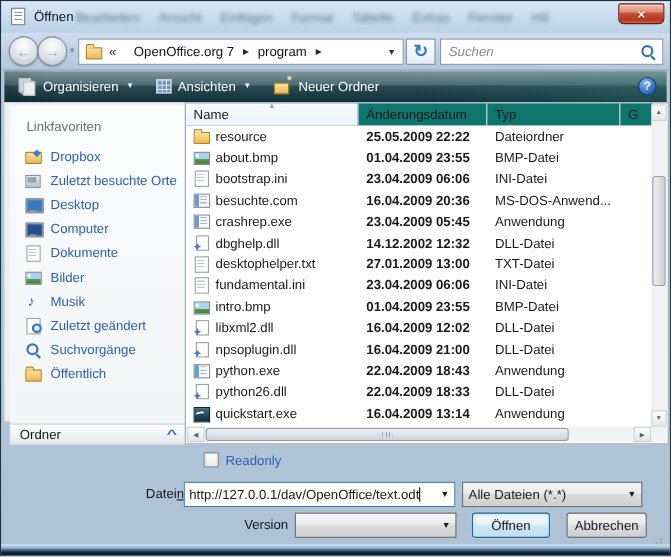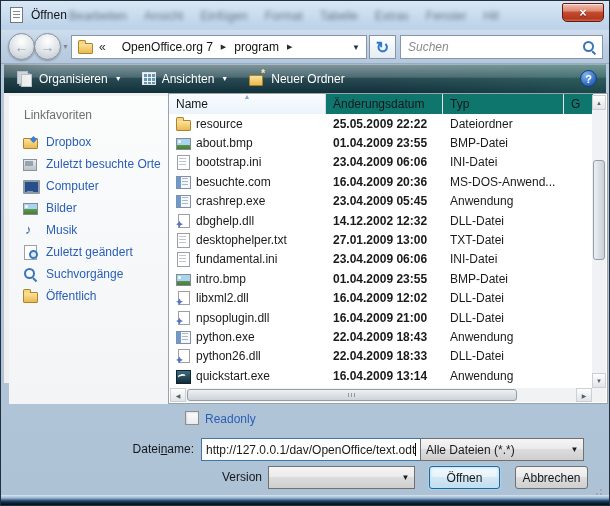--- a/index.html
+++ b/index.html
@@ -112,21 +112,21 @@
   .hthumb::after{content:'';position:absolute;left:50%;top:3px;bottom:3px;width:9px;transform:translateX(-50%);
     background:repeating-linear-gradient(90deg,#8d99a4 0 1px,transparent 1px 3px);}
   .sb-corner{position:absolute;right:1px;bottom:1px;width:14px;height:14px;background:#f1f2f3;}
   
   .checkbox{position:absolute;left:181px;top:318px;width:14px;height:14px;border:1px solid #8e8e8e;
     background:linear-gradient(180deg,#fefefe,#ebebeb);box-shadow:inset 1px 1px 2px rgba(0,0,0,.12);}
   .readonly-label{position:absolute;left:201px;top:319px;color:#2a5fb4;}
   .lbl-filename{position:absolute;left:0;top:349px;width:158px;text-align:right;color:#14181c;margin-left:32px;}
   .lbl-filename u{text-decoration:underline;}
   .combo-edit{position:absolute;left:163px;top:345px;width:247px;height:23px;background:#fff;
-    border:1px solid #3e77ae;display:flex;align-items:center;margin-left:34px;}
+    border:1px solid #3e77ae;display:flex;align-items:center;}
   .combo-edit .val{margin-left:4px;white-space:nowrap;overflow:hidden;}
   .caret-bar{width:1px;height:13px;background:#000;flex:none;}
   .dd-arrow{margin-left:auto;width:17px;align-self:stretch;display:flex;align-items:center;justify-content:center;
     font-size:8px;color:#1a1a1a;flex:none;}
   .combo{position:absolute;display:flex;align-items:center;border:1px solid #707070;
     background:linear-gradient(180deg,#f5f5f5 0,#ebebeb 45%,#dcdcdc 50%,#cfcfcf 100%);}
   .combo .val{margin-left:5px;white-space:nowrap;overflow:hidden;}
   .cb-filetype{left:416px;top:345px;width:164px;height:23px;}
   .lbl-version{position:absolute;left:120px;top:377px;width:138px;text-align:right;color:#14181c;}
   .cb-version{left:264px;top:373px;width:147px;height:23px;}
@@ -261,44 +261,56 @@
       <div id="side-items">
           <div class="side-item">
     <span class="sicon icon-dropbox-folder"></span>
     <span class="slabel">Dropbox</span>
   </div>
           <div class="side-item">
     <span class="sicon icon-recent-places"></span>
     <span class="slabel">Zuletzt besuchte Orte</span>
   </div>
           <div class="side-item">
+    <span class="sicon icon-desktop"></span>
+    <span class="slabel">Desktop</span>
+  </div>
+          <div class="side-item">
     <span class="sicon icon-computer"></span>
     <span class="slabel">Computer</span>
   </div>
           <div class="side-item">
+    <span class="sicon icon-documents"></span>
+    <span class="slabel">Dokumente</span>
+  </div>
+          <div class="side-item">
     <span class="sicon icon-pictures icon-image"></span>
     <span class="slabel">Bilder</span>
   </div>
           <div class="side-item">
     <span class="sicon icon-music"></span>
     <span class="slabel">Musik</span>
   </div>
           <div class="side-item">
     <span class="sicon icon-recently-changed"></span>
     <span class="slabel">Zuletzt geändert</span>
   </div>
           <div class="side-item">
     <span class="sicon icon-searches"></span>
     <span class="slabel">Suchvorgänge</span>
   </div>
           <div class="side-item">
     <span class="sicon icon-public-folder"></span>
     <span class="slabel">Öffentlich</span>
   </div>
         </div>
+      <div class="side-footer">
+        <span>Ordner</span>
+        <span class="chev">^</span>
+      </div>
     </div>
 
     <div class="filelist">
       <div class="list-header">
         <div class="col col-name">
           <span>Name</span>
           <span class="sort">▲</span>
         </div>
         <div class="col col-date">
           <span>Änderungsdatum</span>

